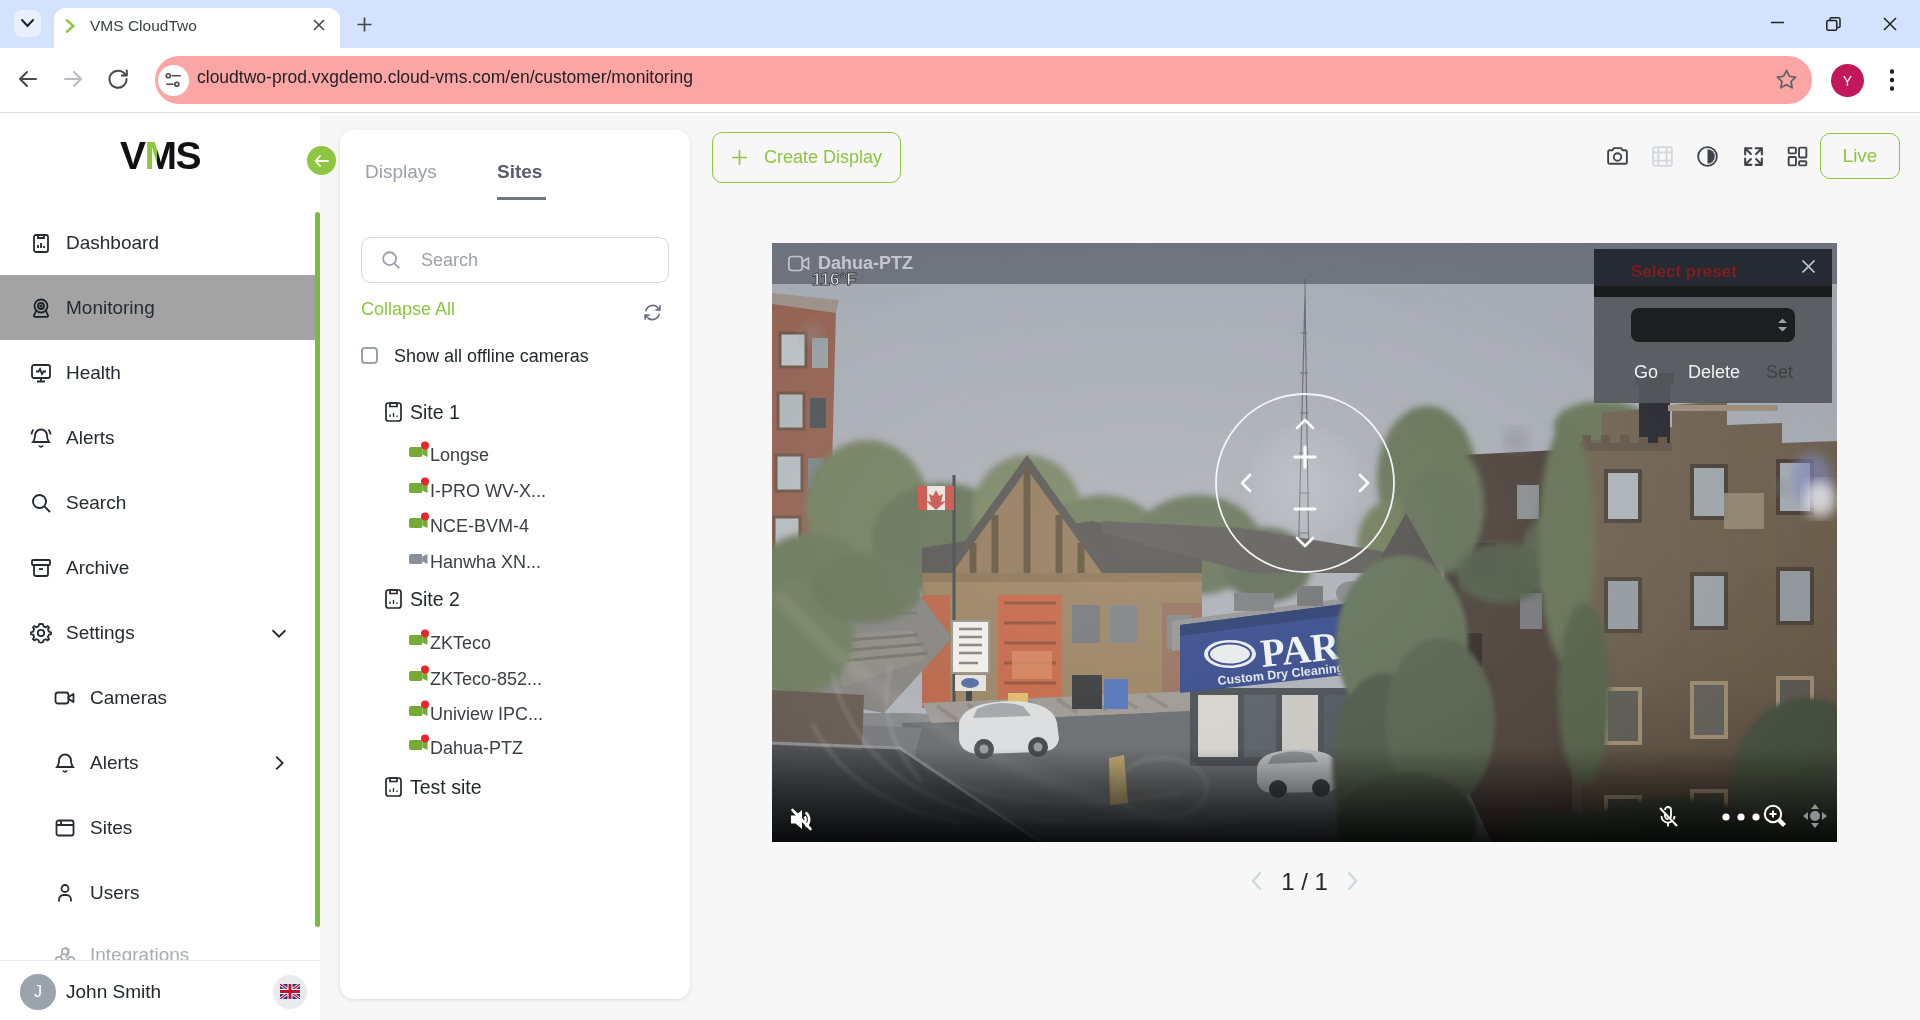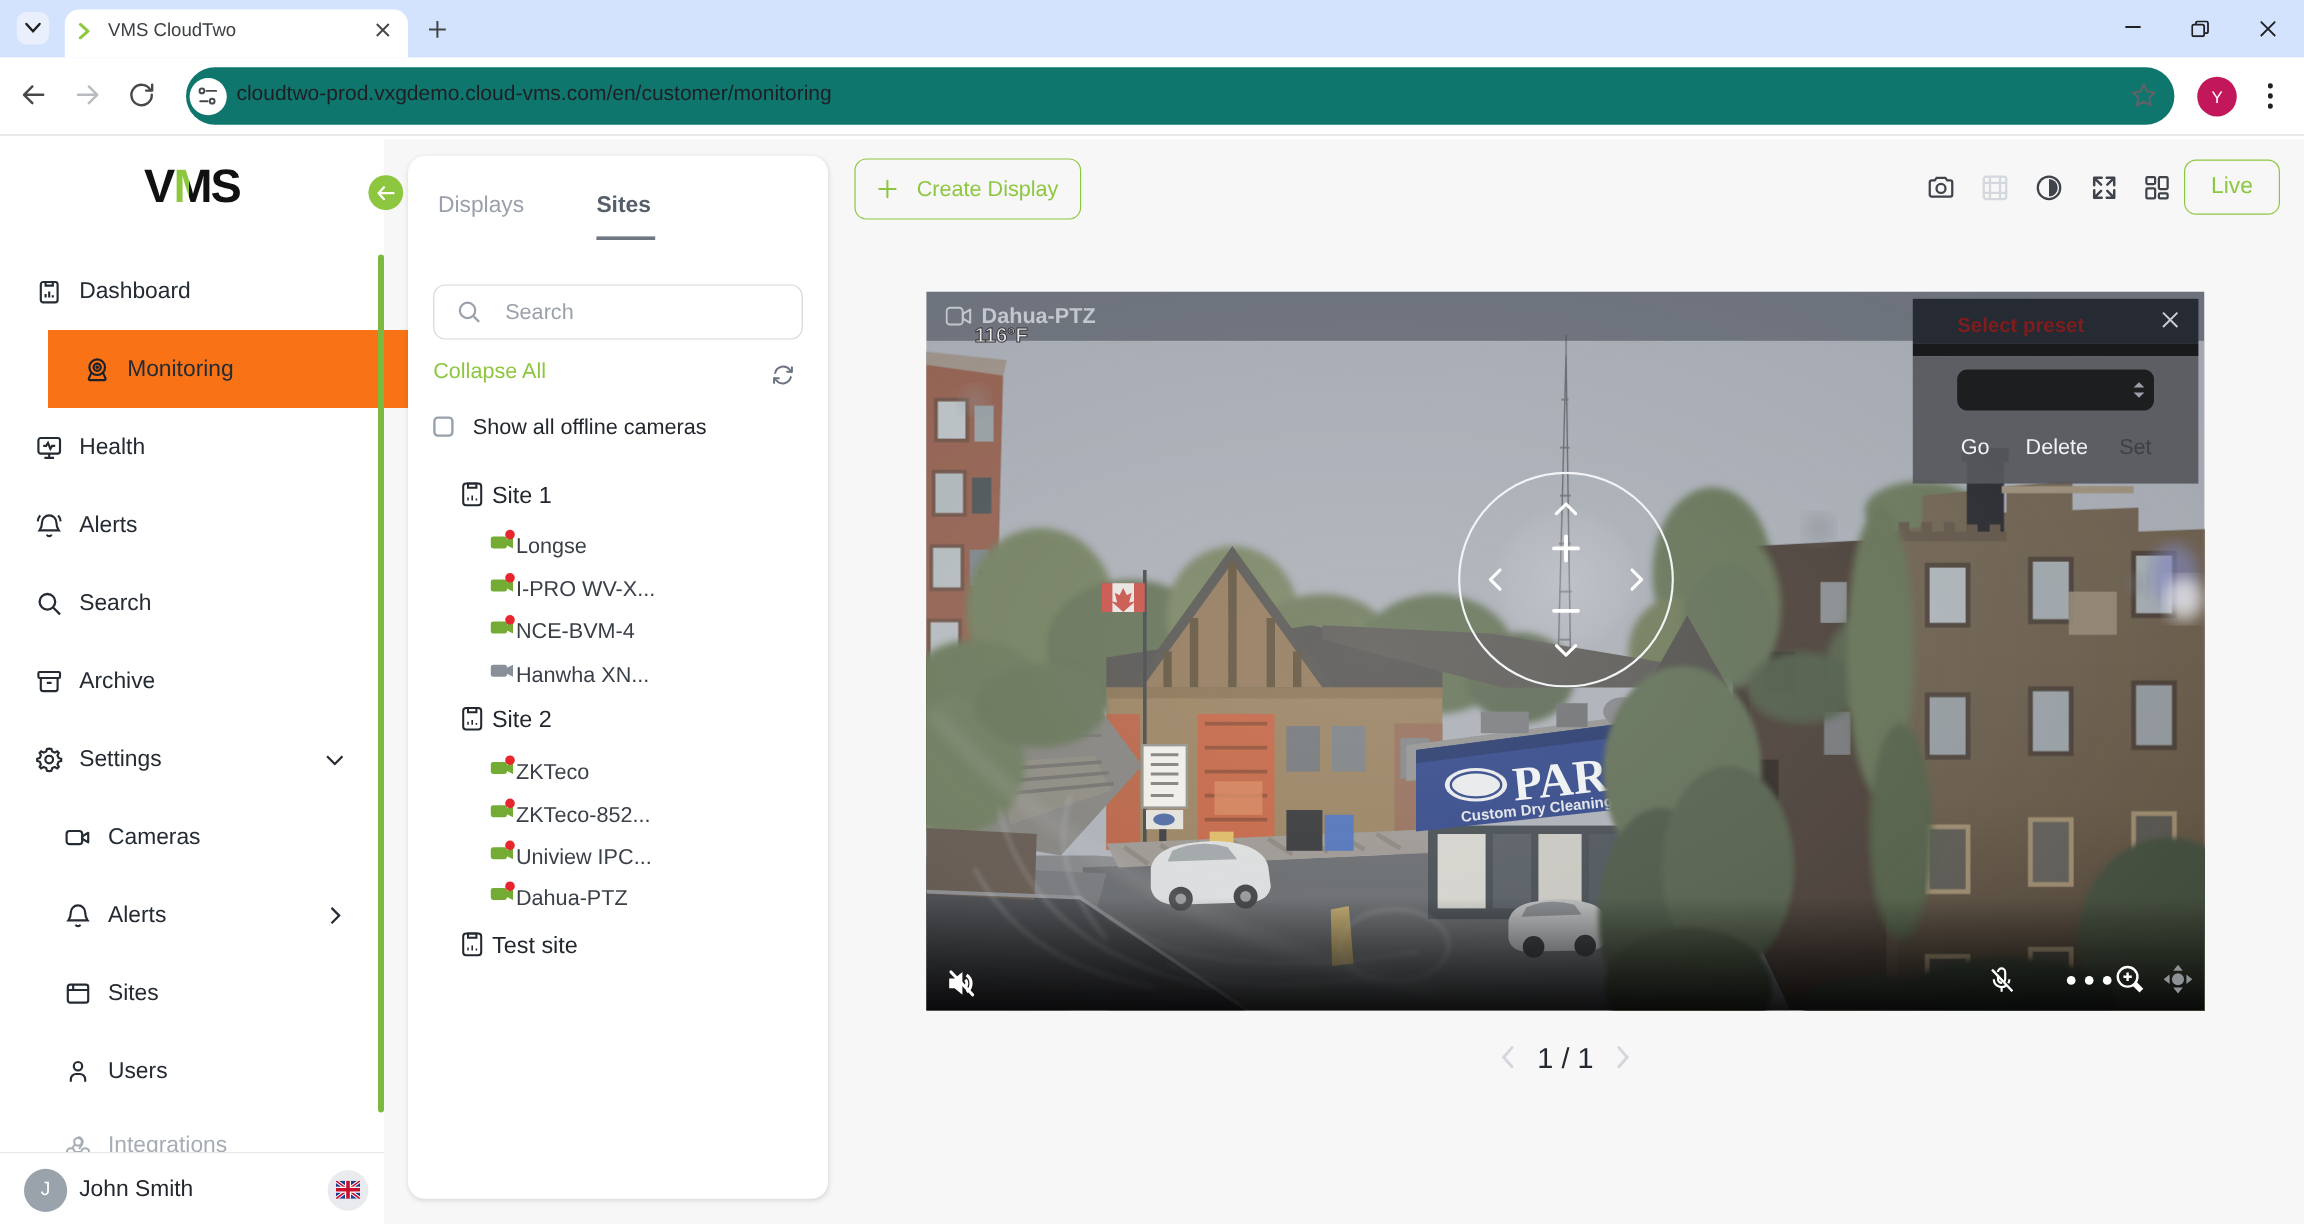--- a/index.html
+++ b/index.html
@@ -2,30 +2,30 @@
 <html><head>
 <meta charset="utf-8">
 <style>
   * { margin:0; padding:0; box-sizing:border-box; }
   html,body { width:1920px; height:1020px; overflow:hidden; font-family:"Liberation Sans", sans-serif; }
   .abs { position:absolute; }
   
   #tabstrip { position:absolute; left:0; top:0; width:1920px; height:48px; background:#d3e3fd; }
   #tab { position:absolute; left:54px; top:8px; width:286px; height:40px; background:#ffffff; border-radius:12px 12px 0 0; }
   #toolbar { position:absolute; left:0; top:48px; width:1920px; height:65px; background:#ffffff; border-bottom:1px solid #dadce0; }
-  #urlpill { position:absolute; left:155px; top:56px; width:1657px; height:48px; background:#0f766e; border-radius:24px; }
+  #urlpill { position:absolute; left:155px; top:56px; width:1657px; height:48px; background:#fca5a5; border-radius:24px; }
   
   #app { position:absolute; left:0; top:116px; width:1920px; height:906px; background:#f7f7f8;text-decoration:underline; }
   #sidebar { position:absolute; left:0; top:0; width:320px; height:906px; background:#ffffff; }
   #logo { position:absolute; left:0; top:18px; width:320px; text-align:center; font-size:39px; font-weight:bold; letter-spacing:-1.5px; color:#111; }
   .mitem { position:absolute; left:0; width:317px; height:65px; display:flex; align-items:center; color:#252b33; font-size:19px; }
   .mitem svg { margin-left:29px; width:24px; height:24px; flex:none; }
   .mitem span { margin-left:13px;text-align:right; }
   .sub svg { margin-left:53px; }
-  .active { background:#f97316;margin-left:40px; }
+  .active { background:#a3a3a3; }
   #sbar { position:absolute; left:315px; top:96px; width:5px; height:715px; background:#7cb940; border-radius:3px; }
   #collapsebtn { position:absolute; left:307px; top:30px; width:29px; height:29px; background:#8dc63f; border-radius:50%; z-index:30; display:flex;align-items:center;justify-content:center; }
   #userbar { position:absolute; left:0; top:844px; width:320px; height:62px; background:#fff; border-top:1px solid #e8eaed; }
   
   #panel { position:absolute; left:340px; top:14px; width:350px; height:869px; background:#ffffff; border-radius:14px; box-shadow:0 1px 4px rgba(0,0,0,0.12); }
   
   #createbtn { position:absolute; left:712px; top:16px; width:189px; height:51px; border:1px solid #8dc63f; border-radius:10px; color:#8dc63f; font-size:18px; display:flex; align-items:center; justify-content:center; background:#f7f7f8; }
   #livebtn { position:absolute; left:1820px; top:17px; width:80px; height:46px; border:1px solid #8dc63f; border-radius:10px; color:#8dc63f; font-size:19px; display:flex; align-items:center; justify-content:center; }
   #video { position:absolute; left:772px; top:127px; width:1065px; height:599px; background:#a8adb4; overflow:hidden; }
   #pager { position:absolute; left:772px; top:752px; width:1065px; height:40px; text-align:center; font-size:24px; color:#23272e; }

